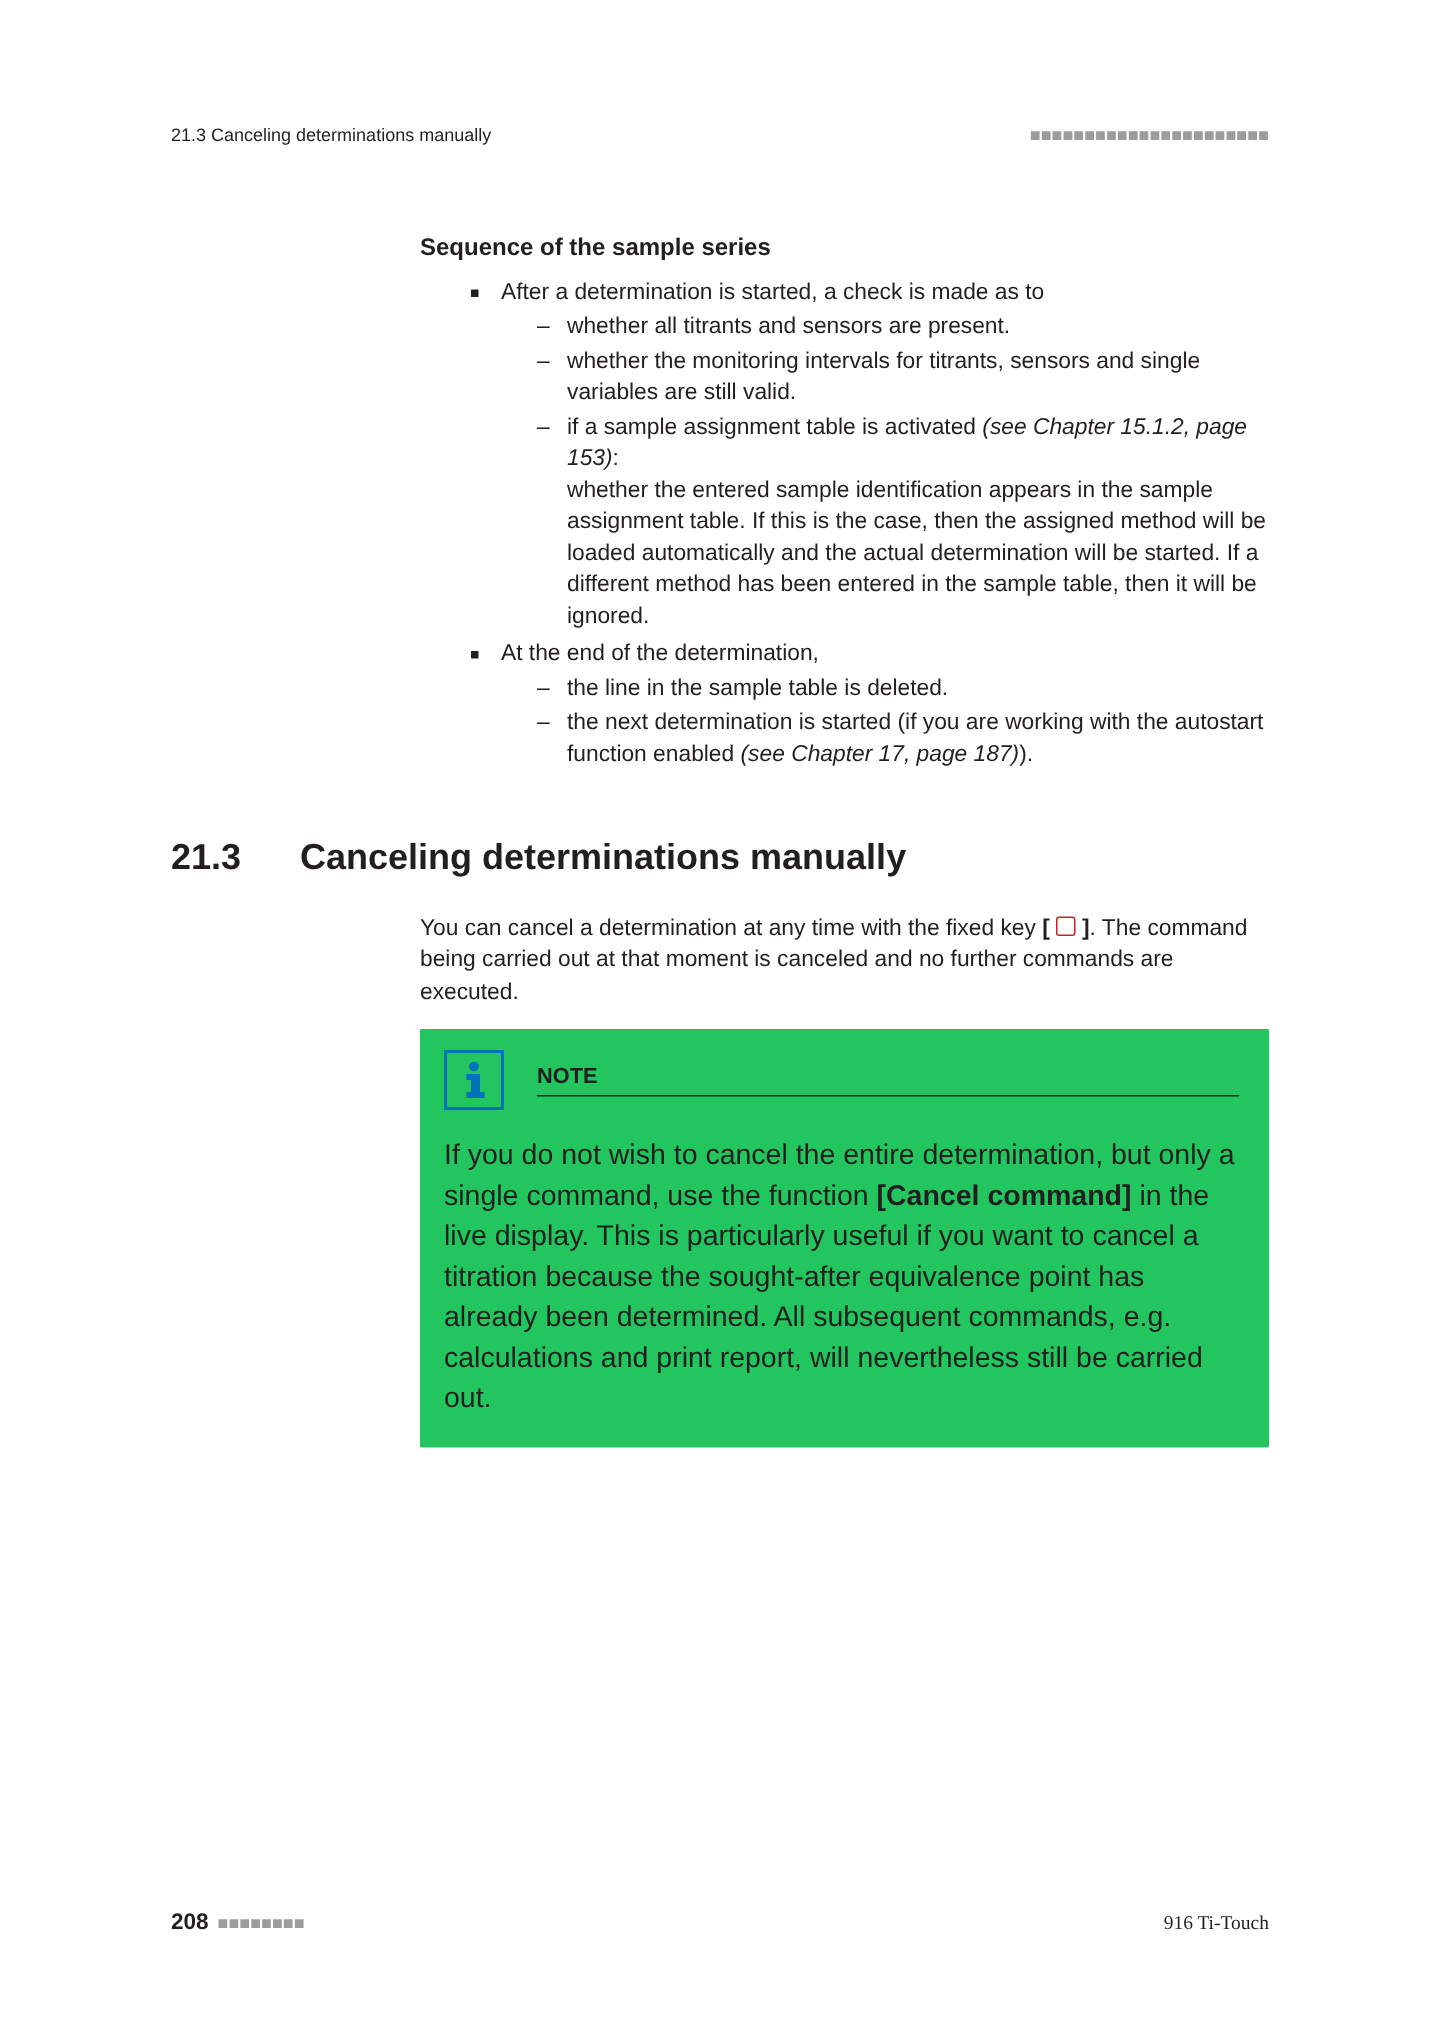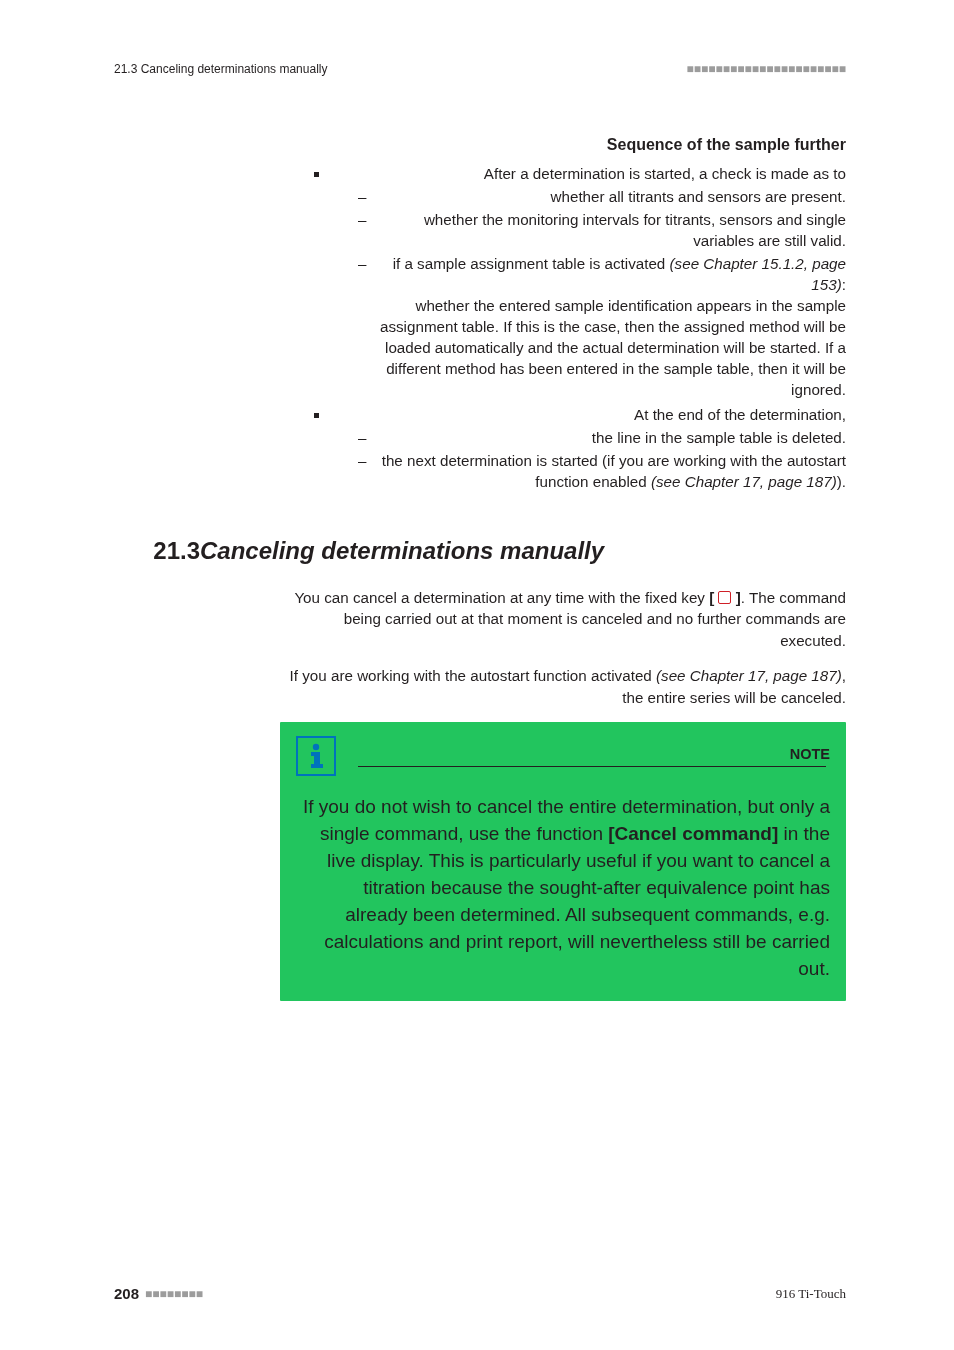--- a/index.html
+++ b/index.html
@@ -5,24 +5,23 @@
     * { margin: 0; padding: 0; box-sizing: border-box; }
     body {
       width: 954px;
       height: 1350px;
       background: #ffffff;
       font-family: "Segoe UI", "Helvetica Neue", Arial, sans-serif;
       color: #231f20;
       position: relative;
     }
     .page {
-      padding: 62px 108px 0 114px;
+      padding: 83px 108px 0 114px;
       position: relative;
       height: 100%;
-      text-align: right;
     }
     .running-head {
       display: flex;
       justify-content: space-between;
       align-items: center;
       font-size: 12px;
       color: #231f20;
       margin-bottom: 60px;
     }
     .head-dashes { letter-spacing: 0; color: #9c9c9c; font-size: 12px; }
@@ -80,21 +79,20 @@
     }
     .section-num {
       font-weight: 700;
       font-size: 24px;
       width: 86px;
       flex-shrink: 0;
     }
     .section-title {
       font-weight: 700;
       font-size: 24px;
-      font-style: italic;
     }
     .para {
       margin-left: 166px;
       font-size: 15.2px;
       line-height: 1.42;
       margin-bottom: 14px;
     }
     .stop-icon {
       display: inline-block;
       width: 13px;
@@ -138,21 +136,21 @@
       margin-top: 2px;
       margin-right: 4px;
     }
     .note-body {
       font-size: 19px;
       line-height: 1.42;
     }
     .bold { font-weight: 700; }
     .footer {
       position: absolute;
-      bottom: 48px;
+      bottom: 60px;
       left: 114px;
       right: 108px;
       display: flex;
       justify-content: space-between;
       align-items: center;
     }
     .footer-left {
       display: flex;
       align-items: center;
       gap: 6px;
@@ -163,21 +161,21 @@
   </style>
 </head>
 <body>
 
 <div class="page">
   <div class="running-head">
     <span>21.3 Canceling determinations manually</span>
     <span class="head-dashes">■■■■■■■■■■■■■■■■■■■■■■</span>
   </div>
 
-  <div class="seq-heading indent1">Sequence of the sample further</div>
+  <div class="seq-heading indent1">Sequence of the sample series</div>
 
   <ul class="level1">
     <li>
       <span>After a determination is started, a check is made as to</span>
       <ul class="level2">
         <li>whether all titrants and sensors are present.</li>
         <li>whether the monitoring intervals for titrants, sensors and single variables are still valid.</li>
         <li>
           <span>if a sample assignment table is activated </span><span class="italic">(see Chapter 15.1.2, page 153)</span><span>:</span>
           <div>whether the entered sample identification appears in the sample assignment table. If this is the case, then the assigned method will be loaded automatically and the actual determination will be started. If a different method has been entered in the sample table, then it will be ignored.</div>
@@ -197,23 +195,20 @@
 
   <div class="section-heading">
     <span class="section-num">21.3</span>
     <span class="section-title">Canceling determinations manually</span>
   </div>
 
   <p class="para">
     <span>You can cancel a determination at any time with the fixed key </span><span class="bold">[ </span><span class="stop-icon"></span><span class="bold"> ]</span><span>. The command being carried out at that moment is canceled and no further commands are executed.</span>
   </p>
 
-  <p class="para">
-    <span>If you are working with the autostart function activated </span><span class="italic">(see Chapter 17, page 187)</span><span>, the entire series will be canceled.</span>
-  </p>
 
   <div class="note-box">
     <div class="note-head">
       <div class="info-icon">
         <svg width="22" height="28" viewBox="0 0 22 28">
           <circle cx="11" cy="5" r="3.2" fill="#0072bc"></circle>
           <rect x="6" y="10" width="9" height="4" fill="#0072bc"></rect>
           <rect x="9" y="10" width="6" height="14" fill="#0072bc"></rect>
           <rect x="6" y="22" width="12" height="4" fill="#0072bc"></rect>
         </svg>

